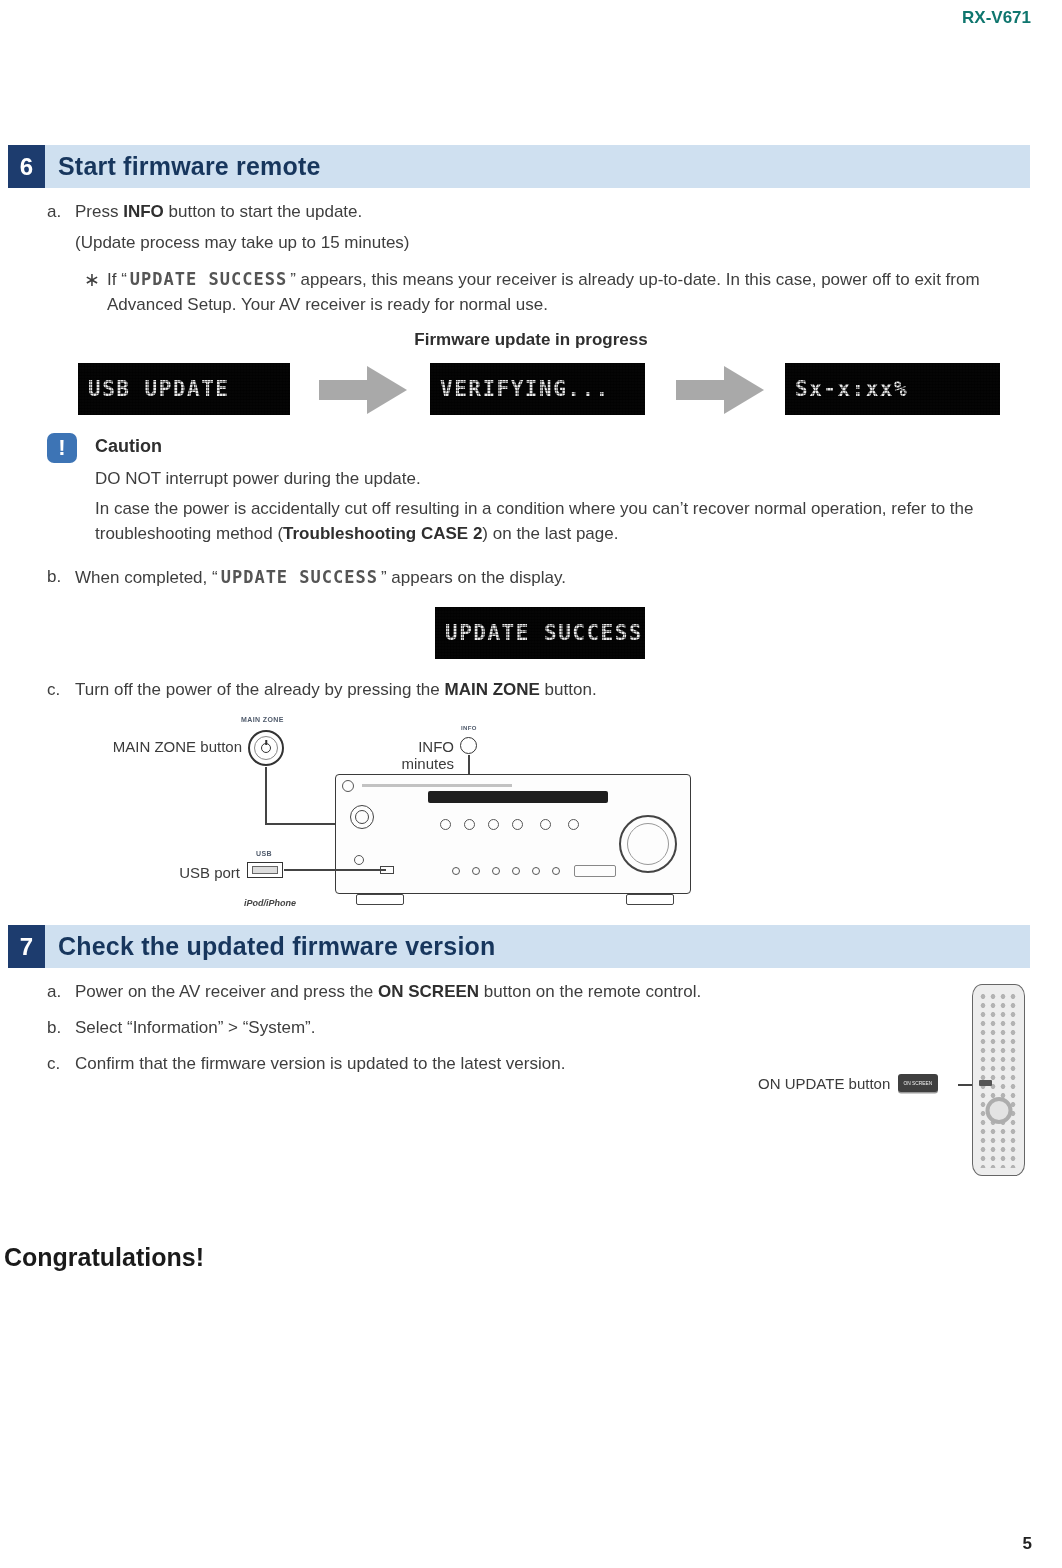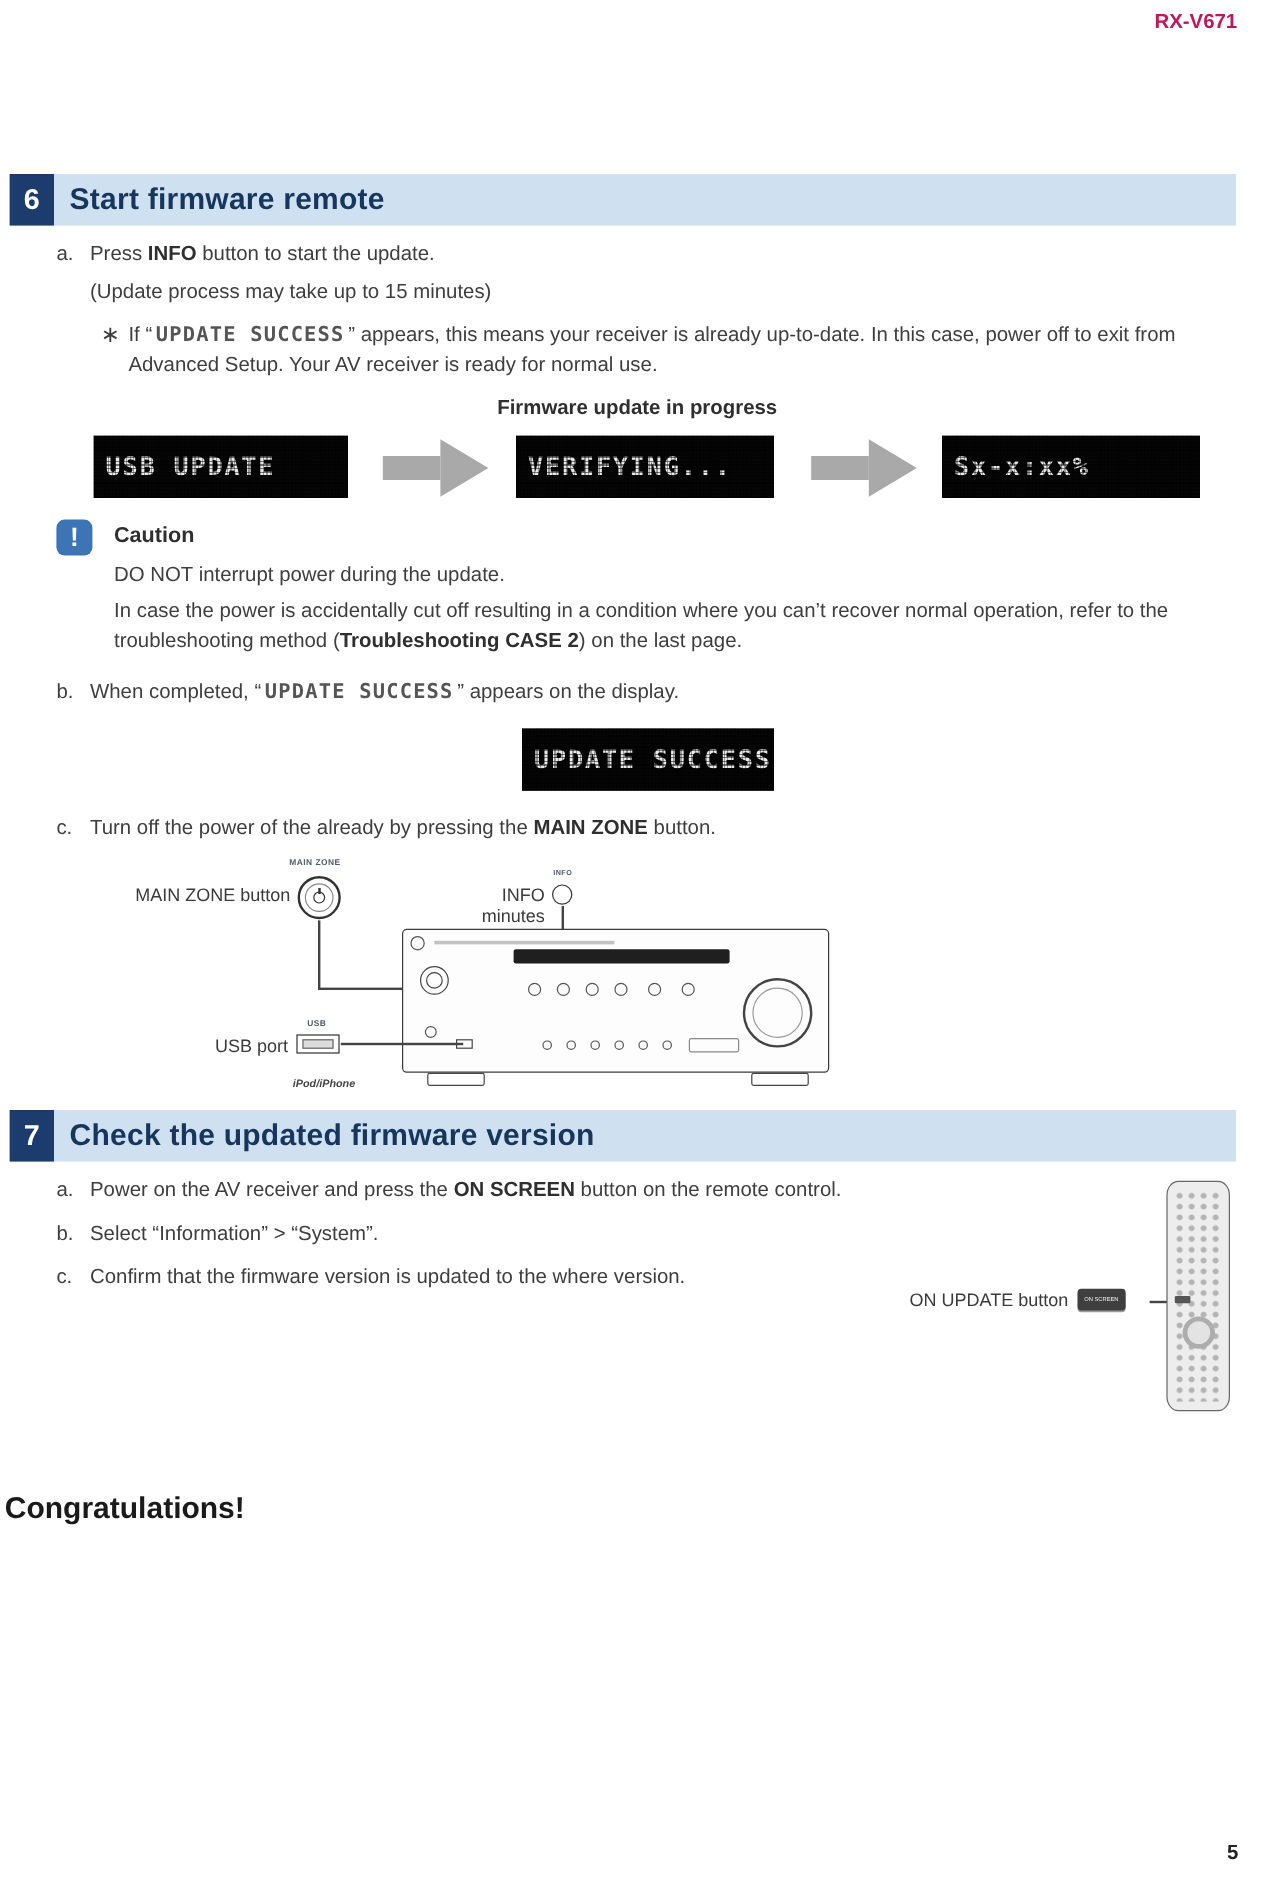--- a/index.html
+++ b/index.html
@@ -1,20 +1,20 @@
 <!DOCTYPE html>
 <html><head>
 <meta charset="utf-8">
 <style>
   * { margin:0; padding:0; box-sizing:border-box; }
   html,body { background:#ffffff; }
   body { width:1062px; height:1568px; font-family:"Liberation Sans", sans-serif; color:#3e3e3e; }
   .page { position:relative; width:1062px; height:1568px; overflow:hidden; background:#fff; }
 
-  .model { position:absolute; top:8px; right:31px; font-size:17px; font-weight:bold; color:#be185d; }
+  .model { position:absolute; top:8px; right:31px; font-size:17px; font-weight:bold; color:#0f766e; }
   .pagenum { position:absolute; top:1534px; right:30px; font-size:17px; font-weight:bold; color:#222; }
 
   
   .section-header { position:absolute; left:8px; width:1022px; height:43px; display:flex; }
   .sec6 { top:145px; } .sec7 { top:925px; }
   .section-num { width:37px; background:#1d3c6e; color:#fff; font-weight:bold; font-size:24px;
                  display:flex; align-items:center; justify-content:center; flex:0 0 37px; }
   .section-bar { flex:1; background:#cfe0f0; display:flex; align-items:center; padding-left:13px; }
   .section-title { color:#17365d; font-weight:bold; font-size:25px; letter-spacing:0.2px; }
 
@@ -226,21 +226,21 @@
     </div>
   </div>
 
   <span class="line letter" style="top:980px">a.</span>
   <span class="line txt" style="top:980px"><span>Power on the AV receiver and press the </span><b>ON SCREEN</b><span> button on the remote control.</span></span>
 
   <span class="line letter" style="top:1016px">b.</span>
   <span class="line txt" style="top:1016px">Select “Information” &gt; “System”.</span>
 
   <span class="line letter" style="top:1052px">c.</span>
-  <span class="line txt" style="top:1052px">Confirm that the firmware version is updated to the where version.</span>
+  <span class="line txt" style="top:1052px">Confirm that the firmware version is updated to the latest version.</span>
 
   <div class="onscreen-callout">
     <span class="callout-label" style="position:static;">ON UPDATE button</span>
     <span class="onscreen-btn-icon">
         <span class="onscreen-btn-text">ON SCREEN</span>
       </span>
   </div>
   <div class="leader onscreen-line" style="position:absolute;"></div>
 
   <div class="remote">

